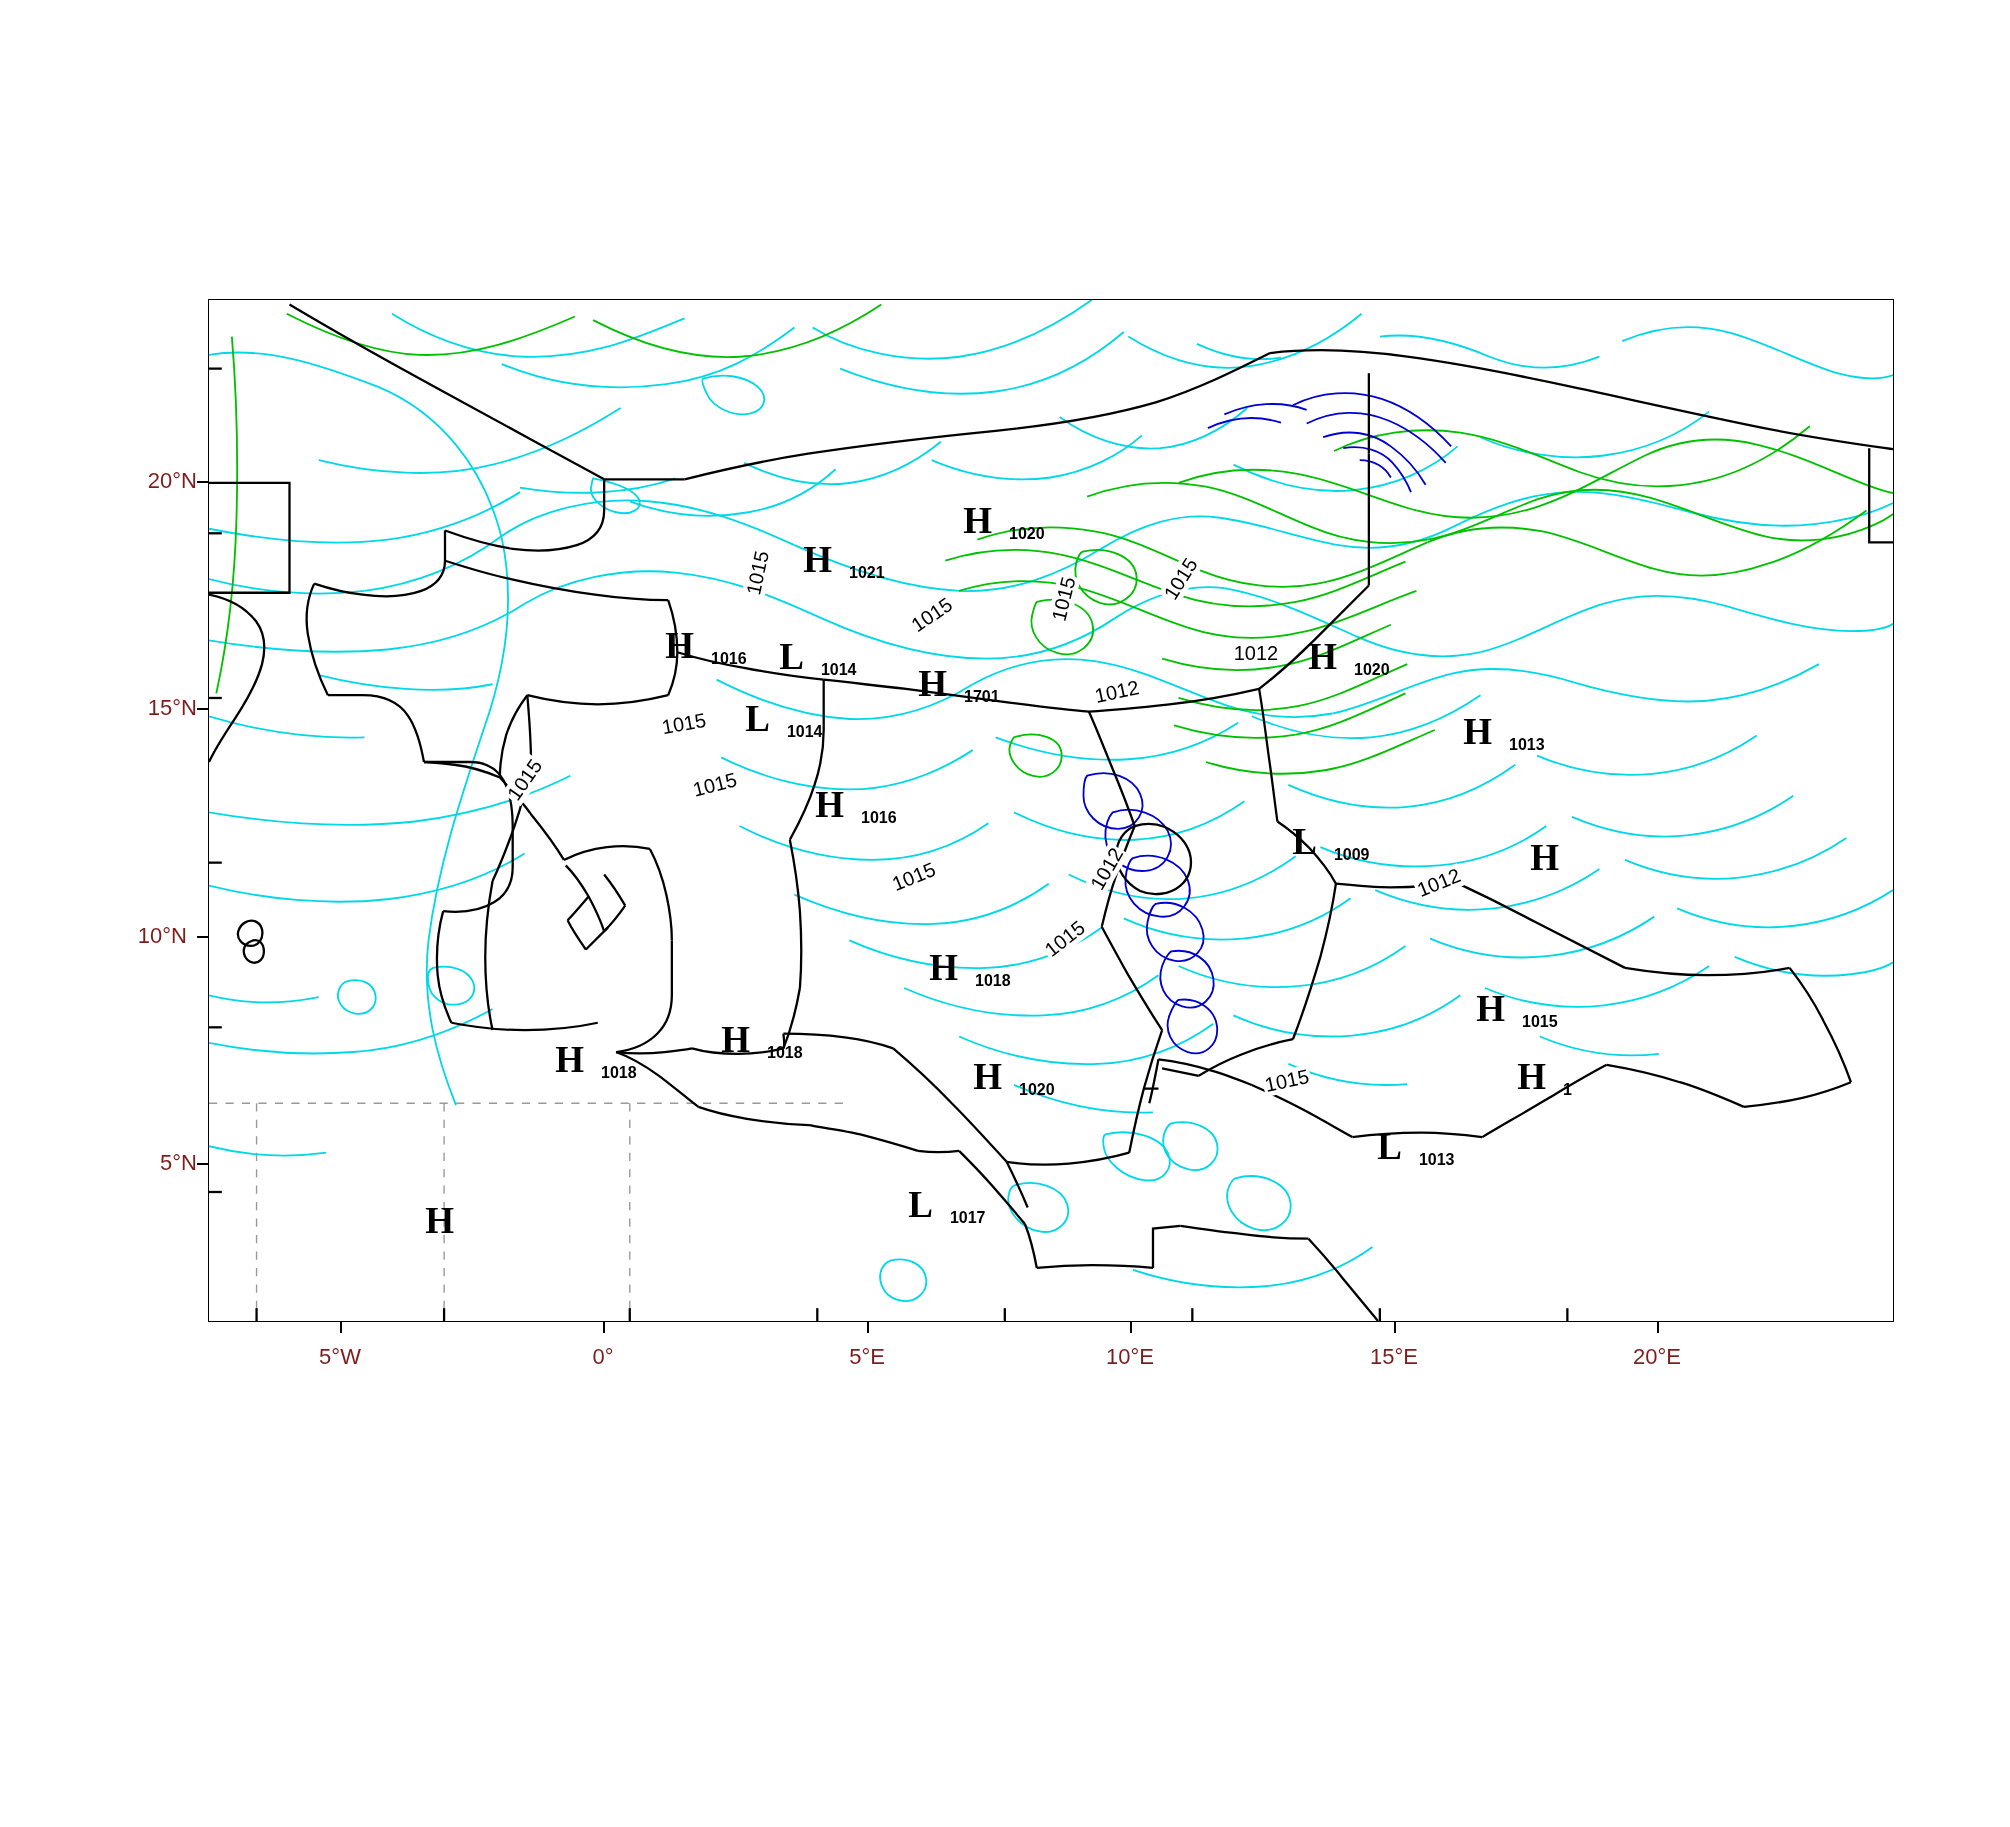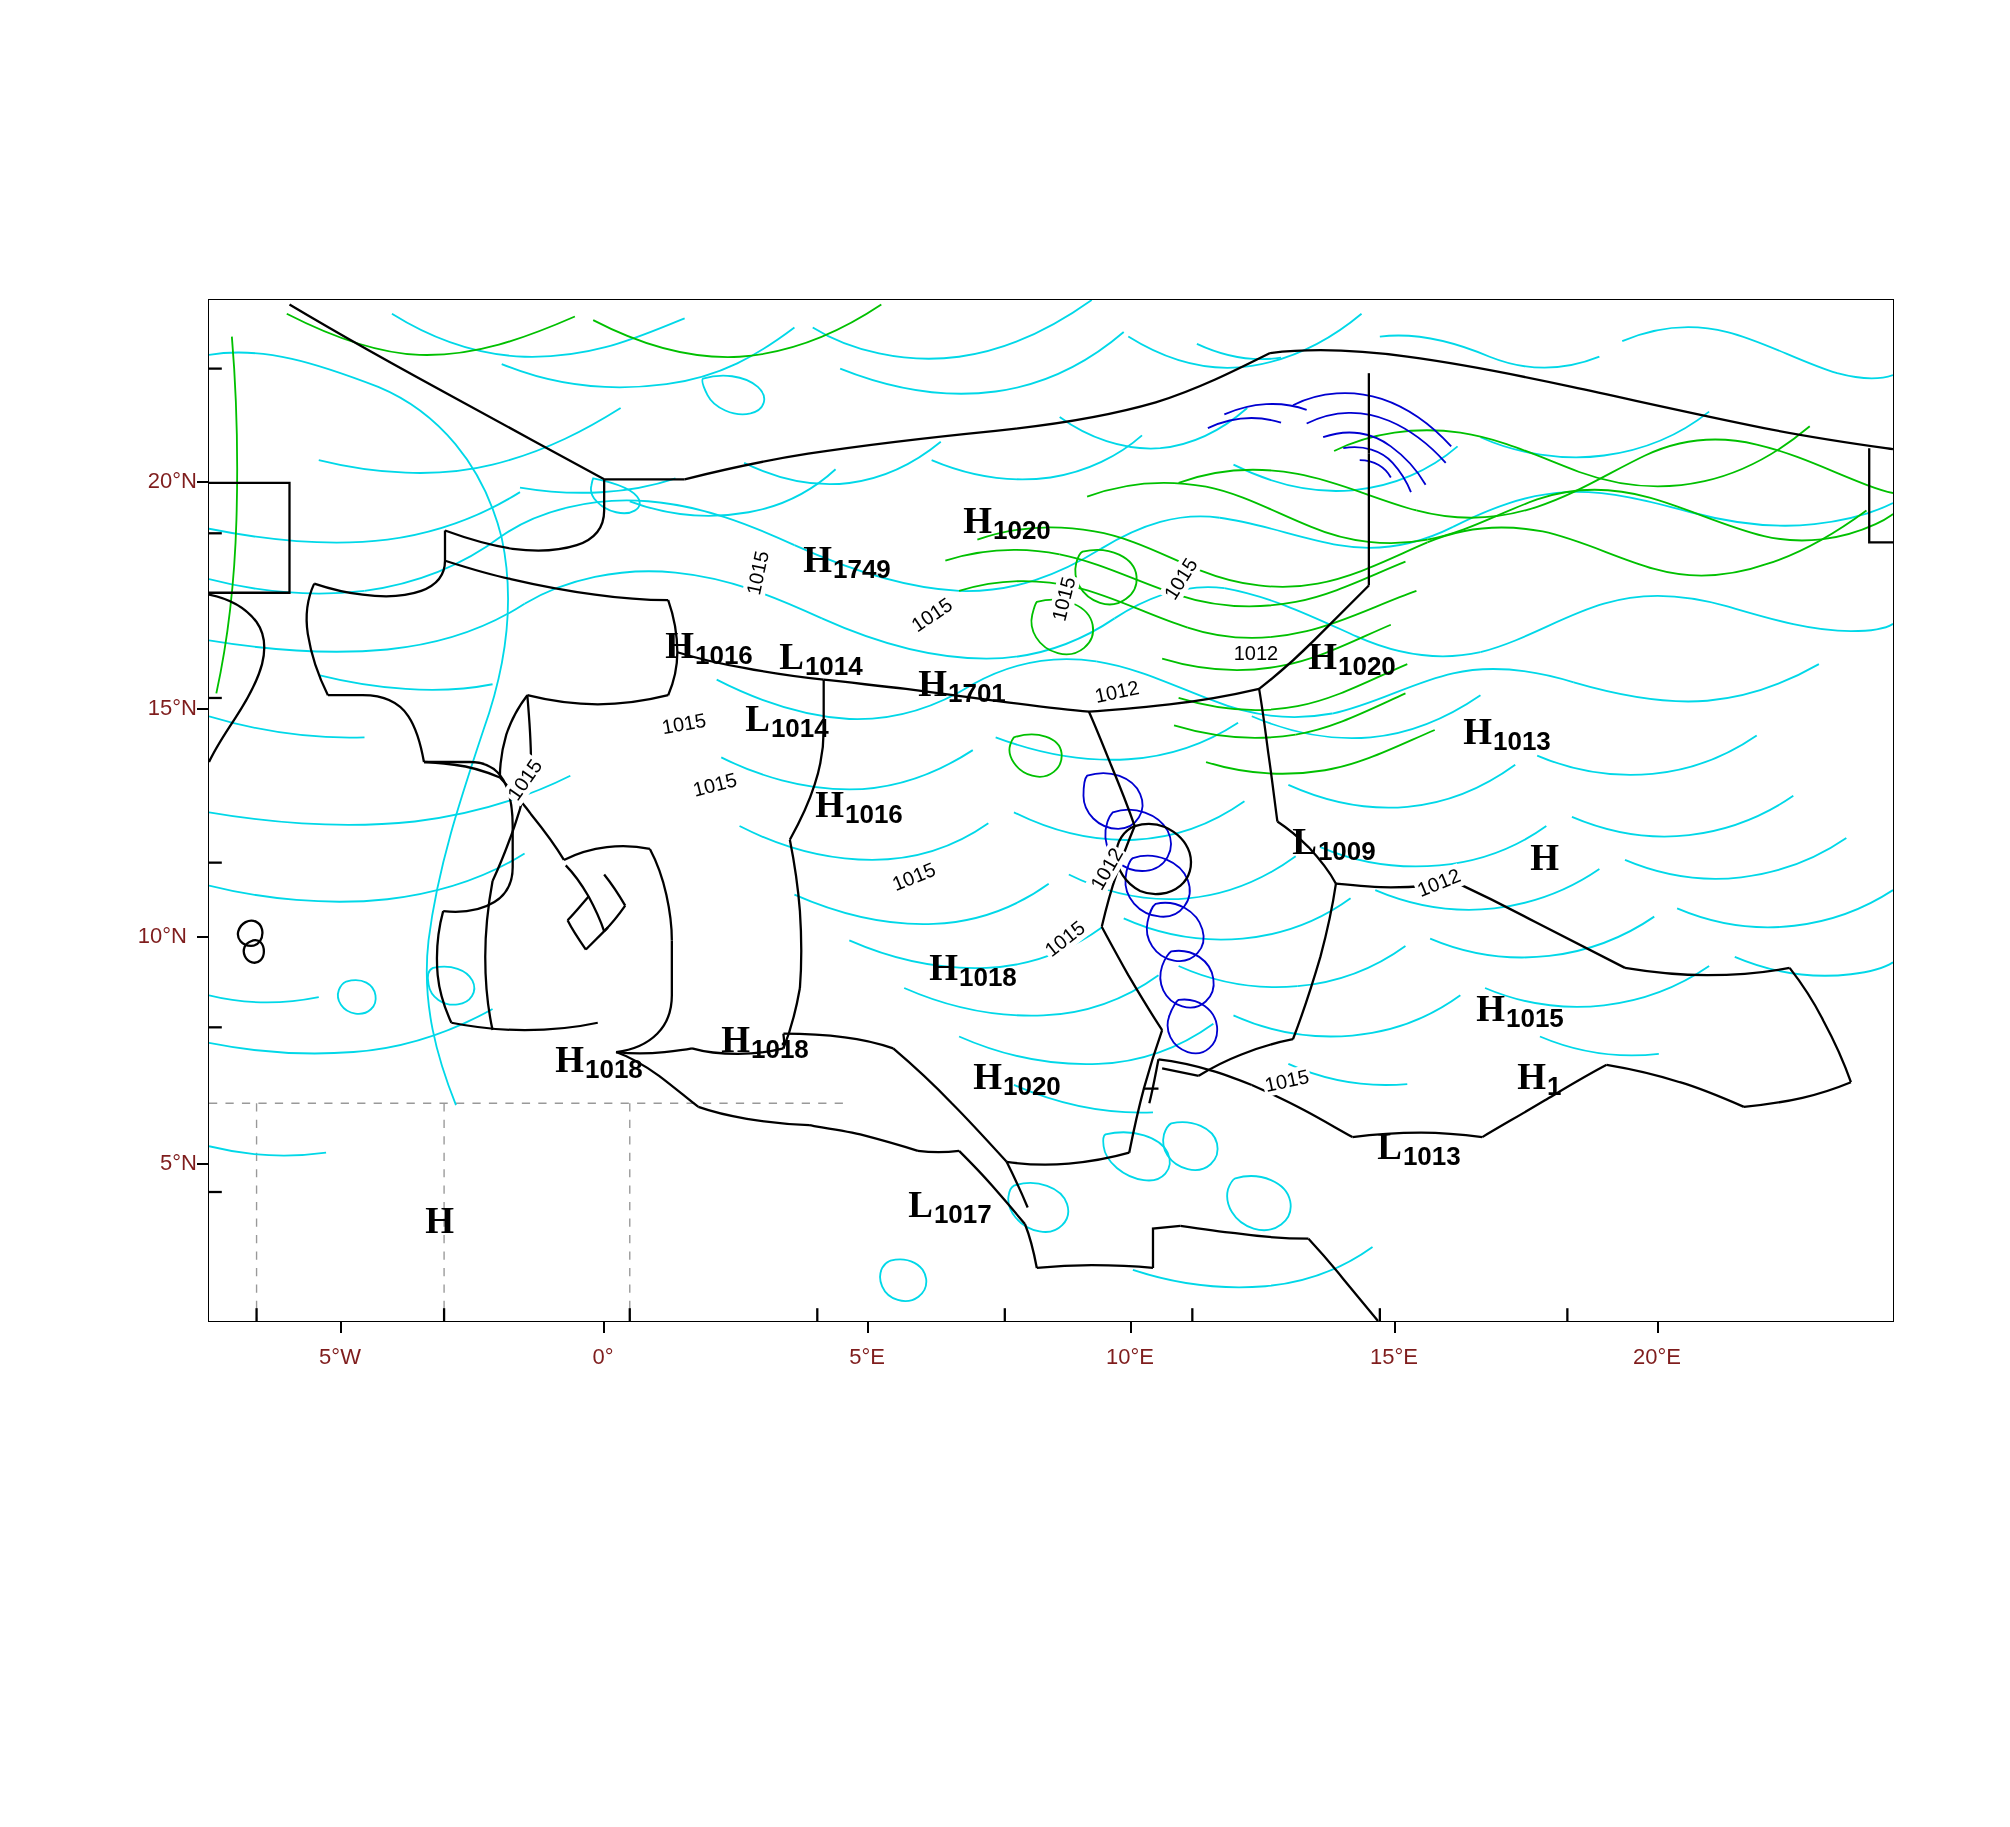--- a/index.html
+++ b/index.html
@@ -75,27 +75,27 @@
     color: #000000;
     line-height: 1;
   }
   .centre .hl {
     font-size: 37px;
     font-weight: bold;
     font-family: "Liberation Serif", serif;
     vertical-align: baseline;
   }
   .centre .val {
-    font-size: 26px;
+    font-size: 16px;
     font-weight: bold;
     font-family: "Liberation Sans", sans-serif;
     vertical-align: baseline;
     position: relative;
     top: 6.4px;
-    left: 1px;
+    left: 17px;
   }
   
   .clabel {
     position: absolute;
     font-size: 20px;
     color: #000000;
     font-family: "Liberation Sans", sans-serif;
     white-space: nowrap;
     background: #ffffff;
     padding: 0 1.8px;
@@ -376,21 +376,21 @@
         <div class="clabel" style="left: 506px; top: 485px; transform: translate(-50%, -50%) rotate(-14deg);">1015</div>
         <div class="clabel" style="left: 705px; top: 577px; transform: translate(-50%, -50%) rotate(-22deg);">1015</div>
         <div class="clabel" style="left: 898px; top: 569px; transform: translate(-50%, -50%) rotate(-60deg);">1012</div>
         <div class="clabel" style="left: 1230px; top: 583px; transform: translate(-50%, -50%) rotate(-22deg);">1012</div>
         <div class="clabel" style="left: 856px; top: 639px; transform: translate(-50%, -50%) rotate(-38deg);">1015</div>
         <div class="clabel" style="left: 1078px; top: 781px; transform: translate(-50%, -50%) rotate(-12deg);">1015</div>
       </div>
 
     <div id="centres">
         <div class="centre" style="left: 767px; top: 222px; transform: translate(-12.8px, -20px);"><span class="hl">H</span><span class="val">1020</span></div>
-        <div class="centre" style="left: 607px; top: 261px; transform: translate(-12.8px, -20px);"><span class="hl">H</span><span class="val">1749</span></div>
+        <div class="centre" style="left: 607px; top: 261px; transform: translate(-12.8px, -20px);"><span class="hl">H</span><span class="val">1021</span></div>
         <div class="centre" style="left: 469px; top: 347px; transform: translate(-12.8px, -20px);"><span class="hl">H</span><span class="val">1016</span></div>
         <div class="centre" style="left: 583px; top: 358px; transform: translate(-12.8px, -20px);"><span class="hl">L</span><span class="val">1014</span></div>
         <div class="centre" style="left: 722px; top: 385px; transform: translate(-12.8px, -20px);"><span class="hl">H</span><span class="val">1701</span></div>
         <div class="centre" style="left: 1112px; top: 358px; transform: translate(-12.8px, -20px);"><span class="hl">H</span><span class="val">1020</span></div>
         <div class="centre" style="left: 549px; top: 420px; transform: translate(-12.8px, -20px);"><span class="hl">L</span><span class="val">1014</span></div>
         <div class="centre" style="left: 1267px; top: 433px; transform: translate(-12.8px, -20px);"><span class="hl">H</span><span class="val">1013</span></div>
         <div class="centre" style="left: 619px; top: 506px; transform: translate(-12.8px, -20px);"><span class="hl">H</span><span class="val">1016</span></div>
         <div class="centre" style="left: 1096px; top: 543px; transform: translate(-12.8px, -20px);"><span class="hl">L</span><span class="val">1009</span></div>
         <div class="centre" style="left: 1334px; top: 559px; transform: translate(-12.8px, -20px);"><span class="hl">H</span><span class="val"></span></div>
         <div class="centre" style="left: 733px; top: 669px; transform: translate(-12.8px, -20px);"><span class="hl">H</span><span class="val">1018</span></div>

